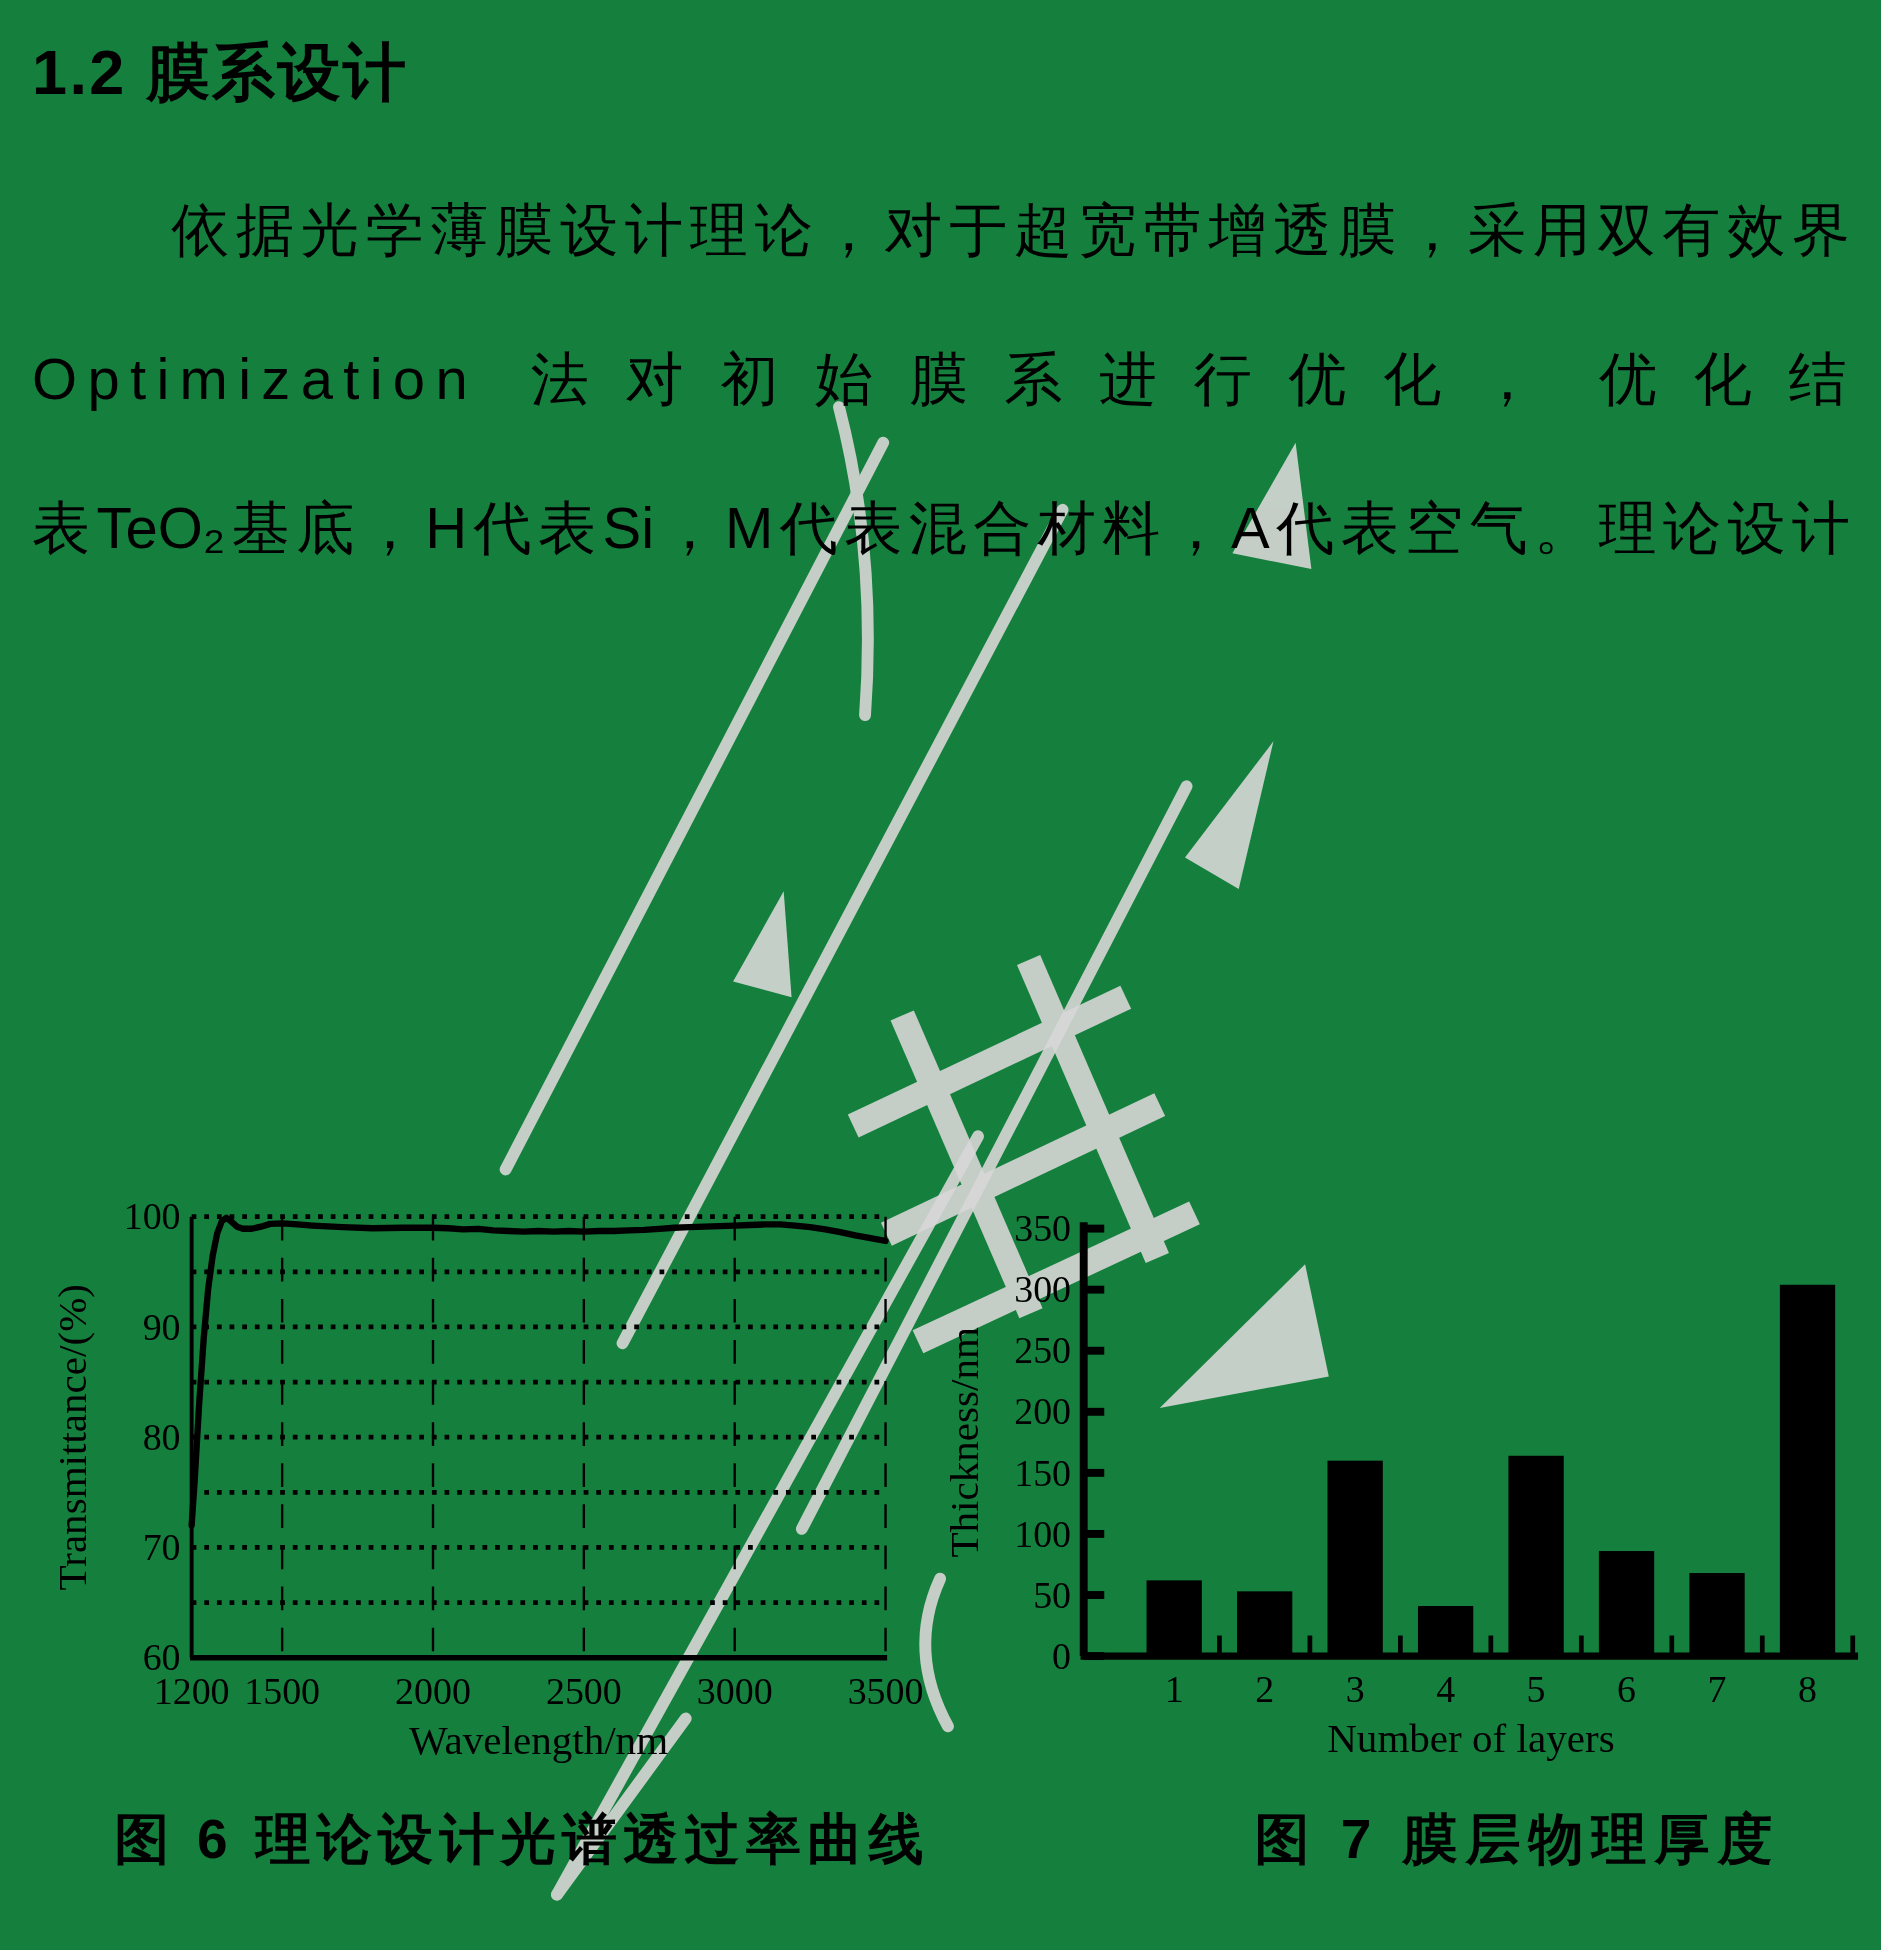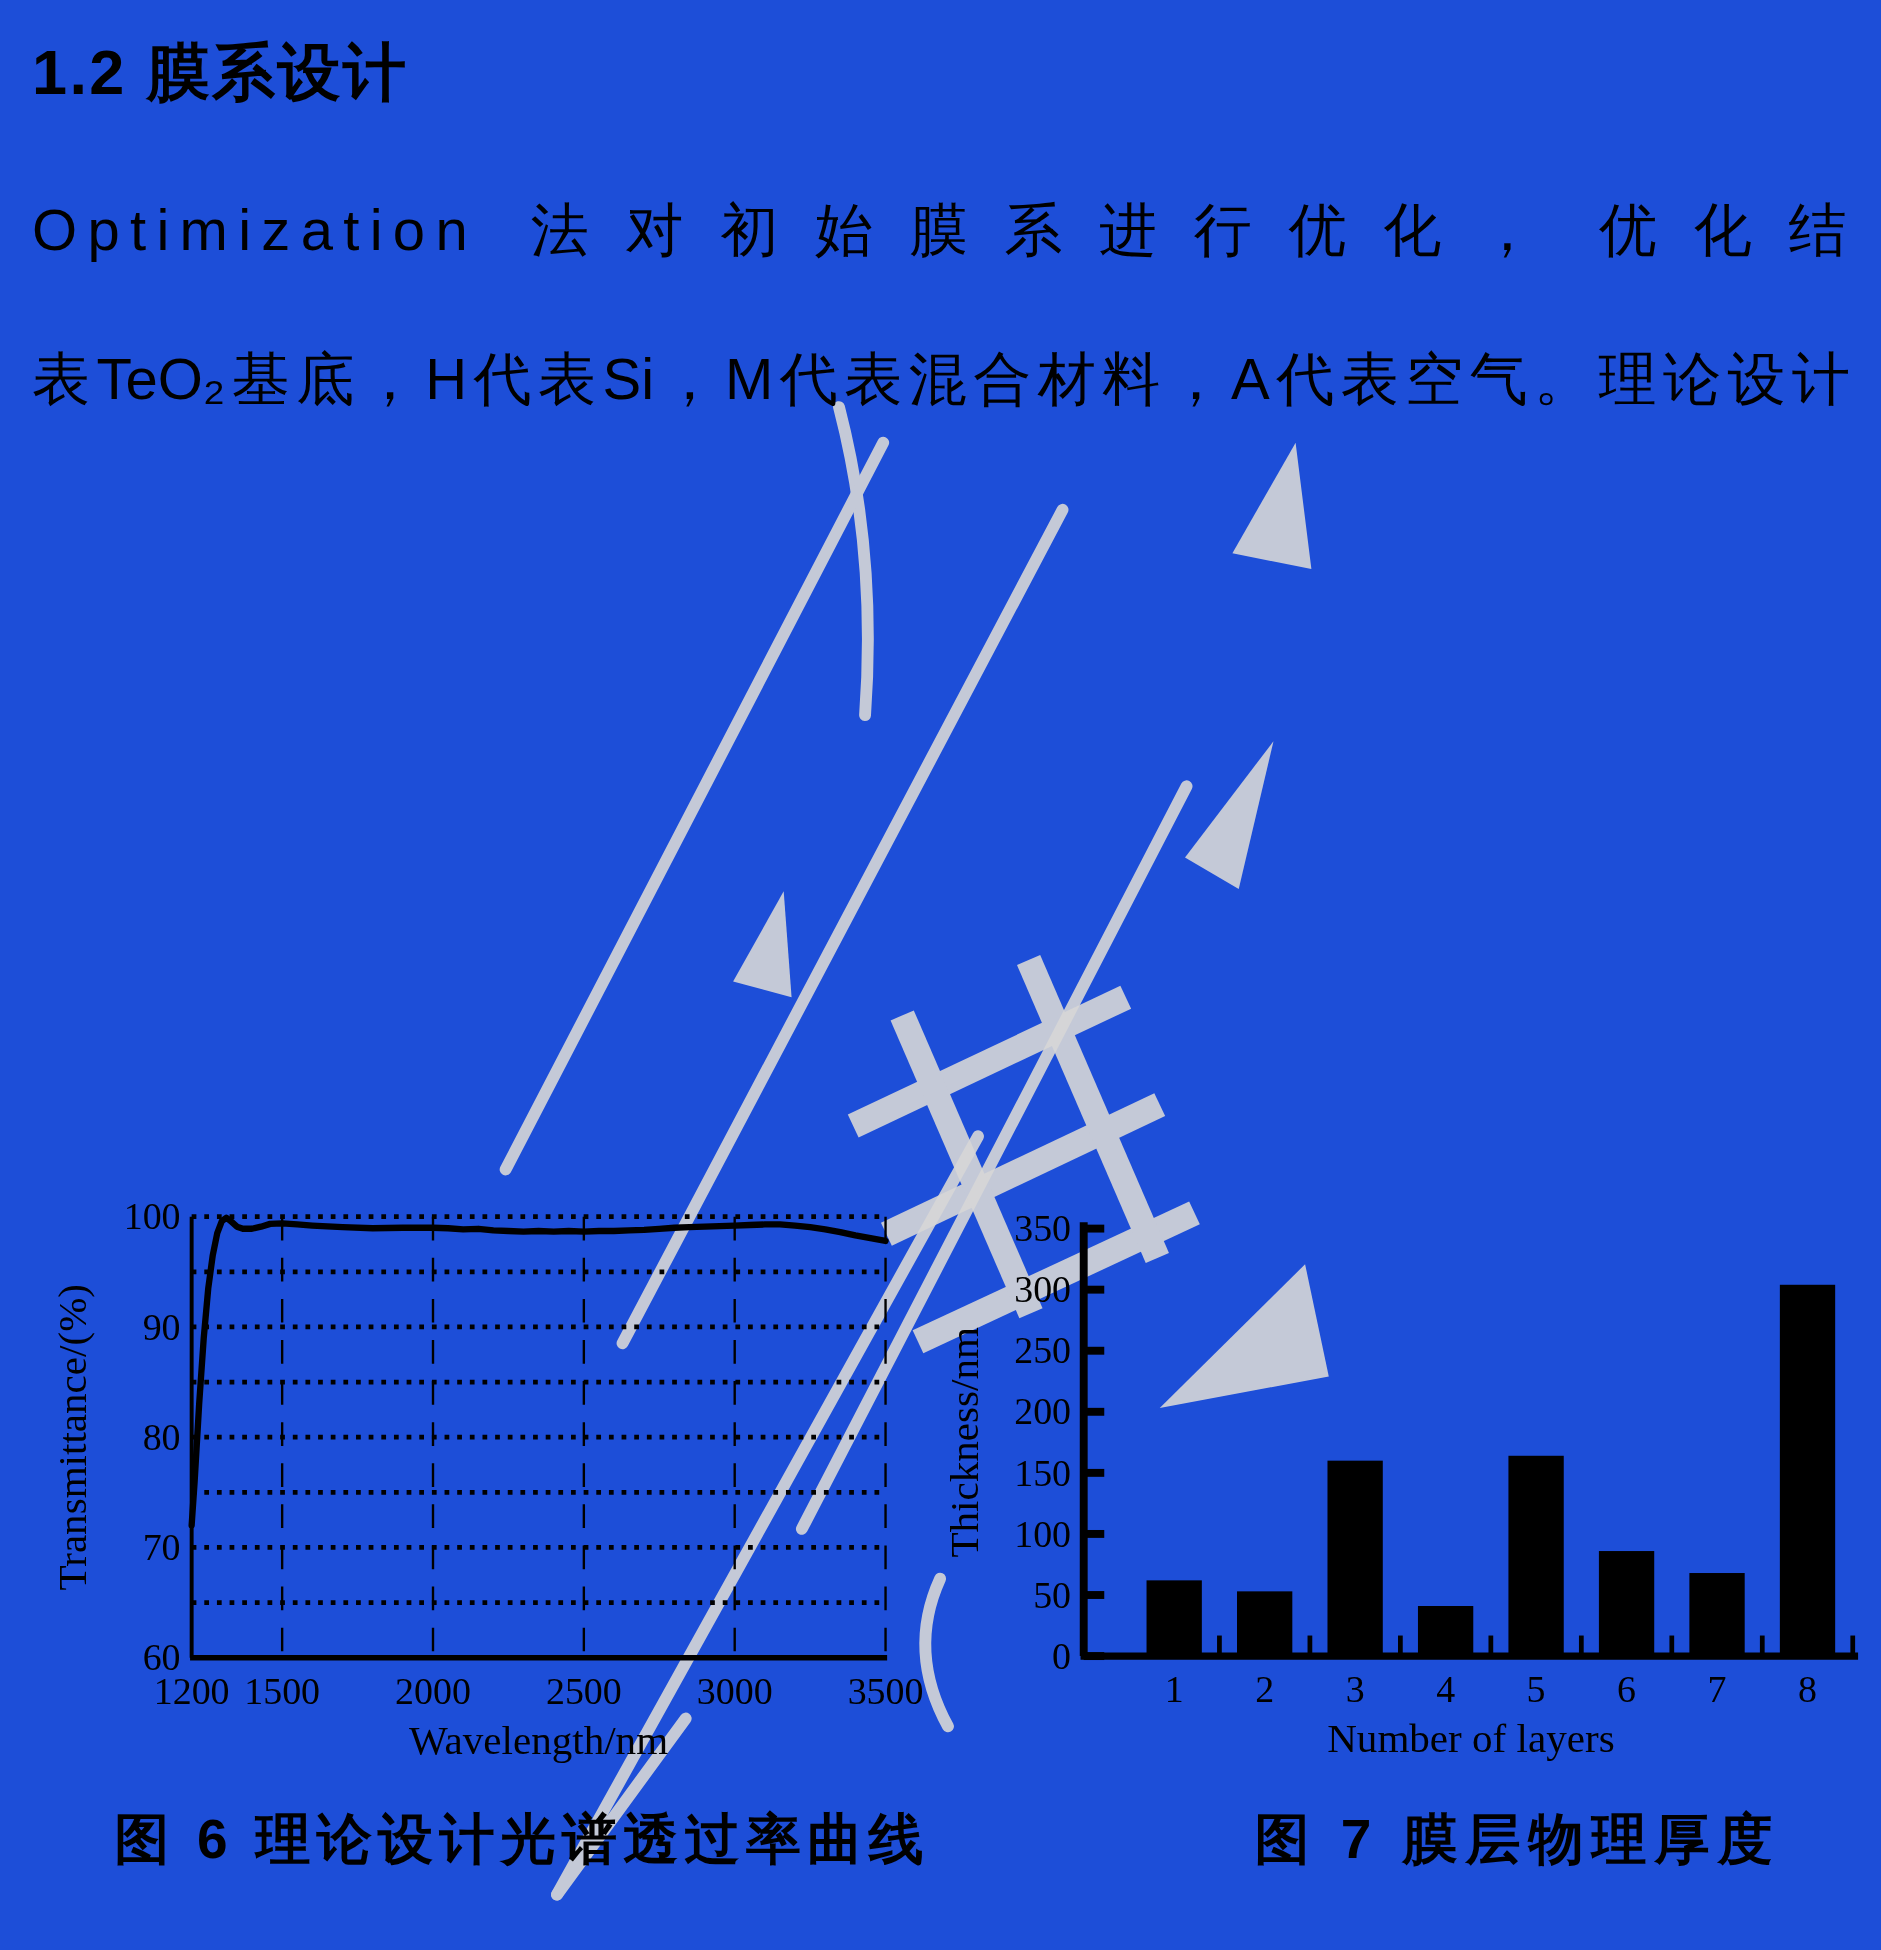--- a/index.html
+++ b/index.html
@@ -1,20 +1,20 @@
 <!DOCTYPE html>
 <html style="font-size:12.6px"><head>
 <meta charset="utf-8">
 <style>
   html,body{margin:0;padding:0;background:#ffffff;}
   .page{
     position:relative;
     width:1881px;
     height:1951px;
-    background:#1d4ed8;
+    background:#15803d;
     font-family:"Liberation Sans",sans-serif;
     color:#000;
     overflow:hidden;
   }
   .watermark{
     position:absolute;left:0;top:0;width:1881px;height:1951px;
     z-index:0;pointer-events:none;
   }
   .content{position:absolute;left:0;top:0;width:100%;height:100%;z-index:1;}
   .heading{
@@ -67,20 +67,21 @@
       <path d="M928 1242 L992 1128 L1002 1262 Z"></path>
       <path d="M1560 700 L1640 560 L1660 720 Z"></path>
     </g>
   </svg>
 
   <div class="content">
 
     <div class="heading">1.2 膜系设计</div>
 
     <div class="para">
+      <div class="pline indent">依据光学薄膜设计理论，对于超宽带增透膜，采用双有效界</div>
       <div class="pline pre ls13">Optimization  法 对 初 始 膜 系 进 行 优 化 ，  优 化 结 果 为</div>
       <div class="pline">表TeO₂基底，H代表Si，M代表混合材料，A代表空气。理论设计</div>
     </div>
 
     <svg id="fig6" class="fig chart" width="980" height="577" viewBox="0 0 1240 730">
         <g stroke="#000">
           <line x1="202" y1="523.25" x2="1080" y2="523.25" stroke-width="6" stroke-dasharray="6 10"></line>
           <line x1="202" y1="453.5" x2="1080" y2="453.5" stroke-width="6" stroke-dasharray="6 10"></line>
           <line x1="202" y1="383.75" x2="1080" y2="383.75" stroke-width="6" stroke-dasharray="6 10"></line>
           <line x1="202" y1="314" x2="1080" y2="314" stroke-width="6" stroke-dasharray="6 10"></line>

